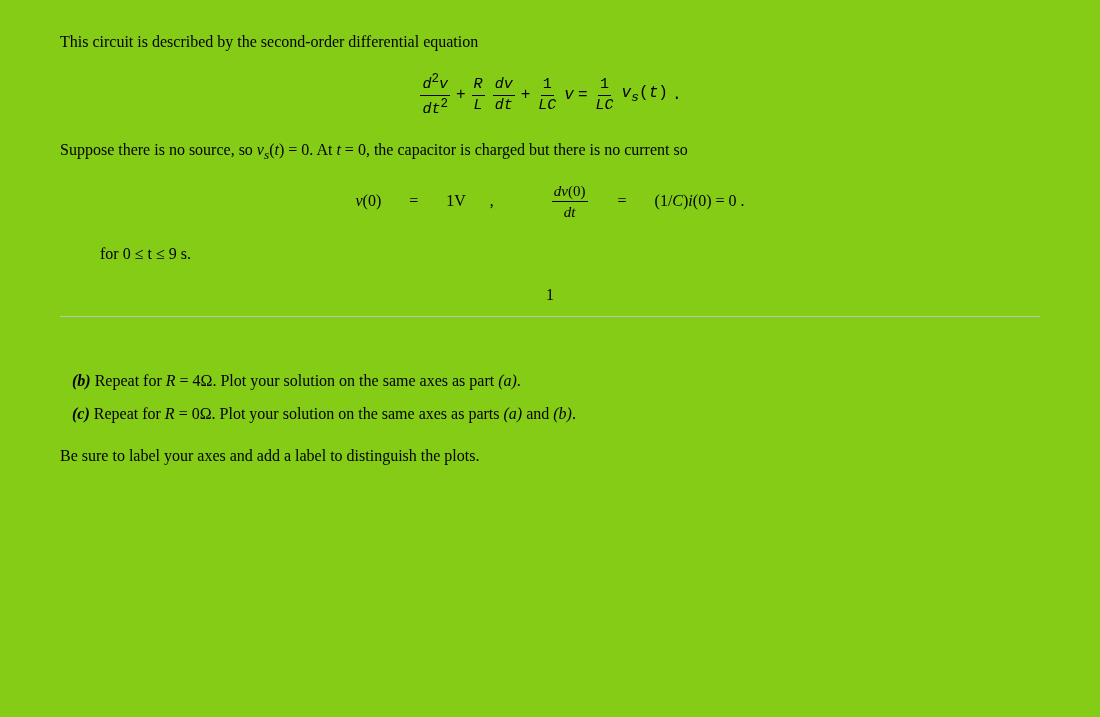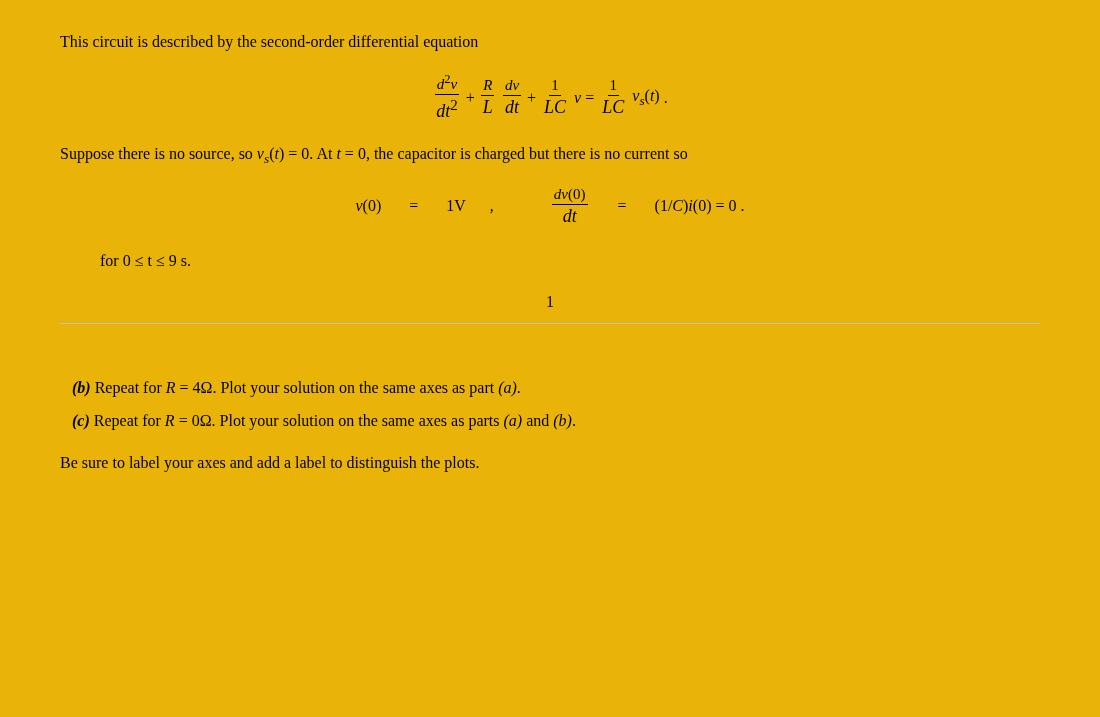--- a/index.html
+++ b/index.html
@@ -13,60 +13,61 @@
       font-family: 'Times New Roman', Times, serif;
       font-size: 16px;
       color: #000000;
       width: 1100px;
       min-height: 717px;
     }
 
     .page {
       width: 1100px;
       min-height: 717px;
-      background: #eab308;
+      background: #84cc16;
       padding: 30px 60px;
       position: relative;
     }
 
     .top-section {
       margin-bottom: 16px;
     }
 
     .intro-text {
       font-size: 16px;
       margin-bottom: 14px;
       line-height: 1.5;
     }
 
     .equation-block {
       text-align: left;
       margin: 18px 0 18px 0;
       font-size: 16px;
       line-height: 1.2;
+      font-family: Liberation Mono, monospace;
     }
 
     .fraction {
       display: inline-flex;
       flex-direction: column;
       align-items: center;
       vertical-align: middle;
       margin: 0 2px;
     }
 
     .fraction .numerator {
       border-bottom: 1.5px solid #000;
       padding: 0 2px 1px 2px;
       font-size: 15px;
       line-height: 1.2;
     }
 
     .fraction .denominator {
       padding: 1px 2px 0 2px;
-      font-size: 18px;
+      font-size: 15px;
       line-height: 1.2;
     }
 
     .math-row {
       display: flex;
       align-items: center;
       justify-content: center;
       gap: 4px;
       margin: 10px 0;
     }

